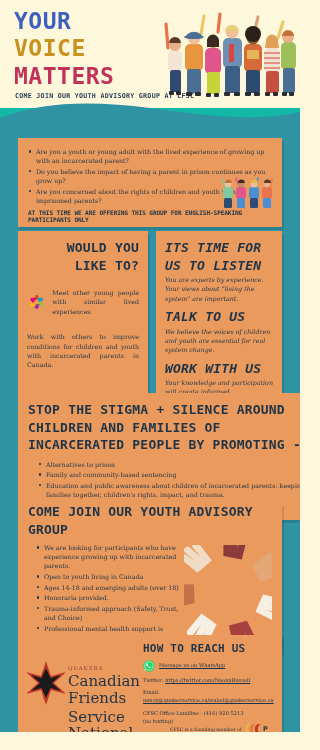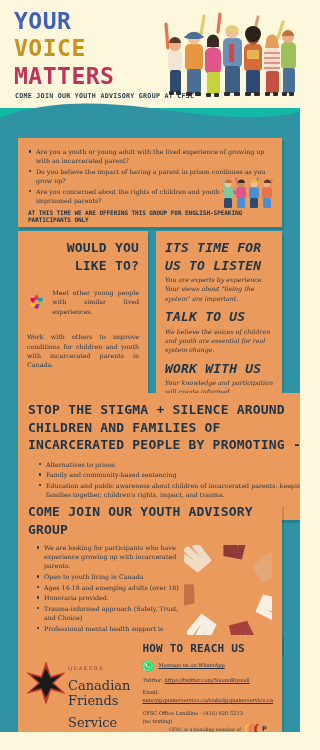--- a/index.html
+++ b/index.html
@@ -230,24 +230,24 @@
   .logo-text { margin-left: 3px; padding-top: 5px; }
   .logo-quakers {
     font-family: "DejaVu Serif", serif;
     font-size: 5.2px;
     letter-spacing: 1.2px;
     color: #8a3b3b;
     text-transform: uppercase;
   }
   .logo-name {
     font-family: "DejaVu Serif", serif;
-    font-size: 13px;
+    font-size: 15px;
     line-height: 1.12;
     color: #1d3448;
-    margin-top: 8px;
+    margin-top: 2px;
   }
   .reach-col { flex: 1; padding-left: 3px; position: relative; }
   .reach-hdg {
     font-family: "DejaVu Sans Mono", monospace;
     font-weight: bold;
     font-size: 11px;
     letter-spacing: 0.2px;
     color: #1d3448;
     text-transform: uppercase;
   }

